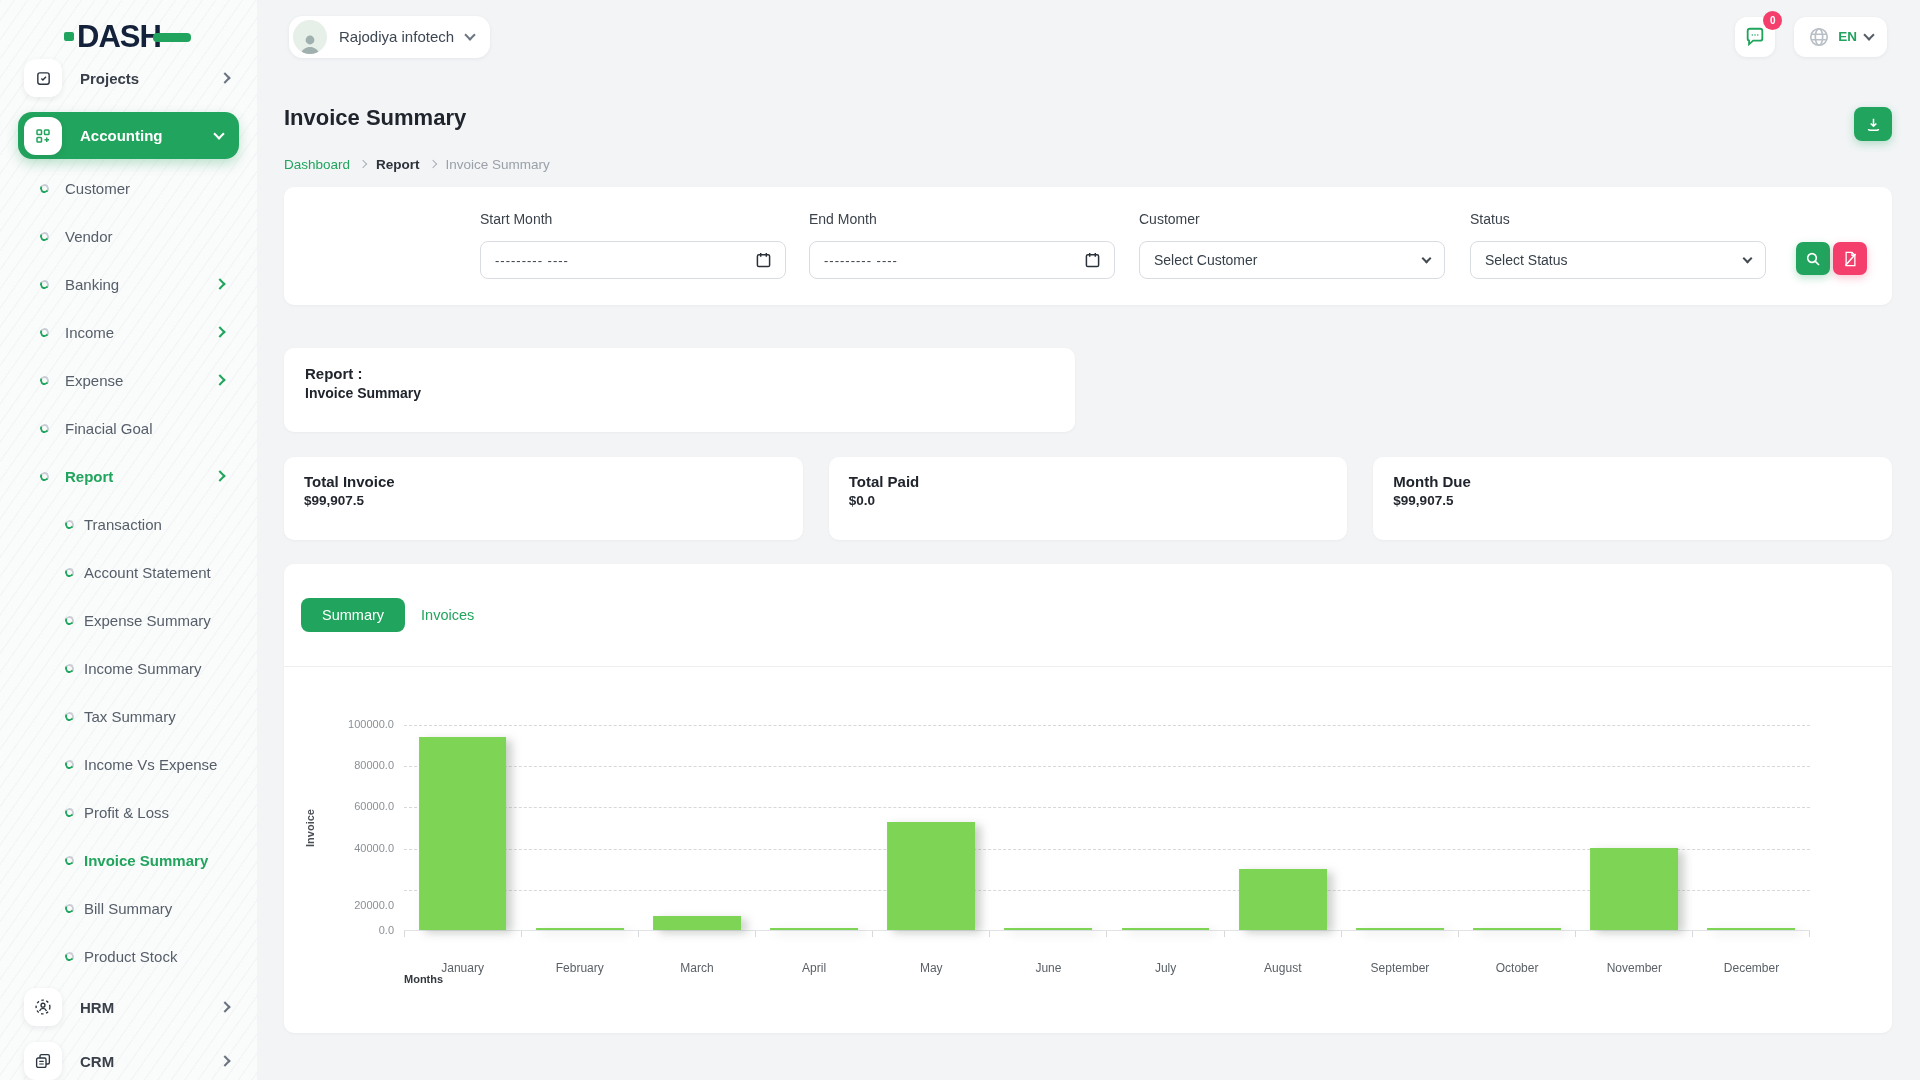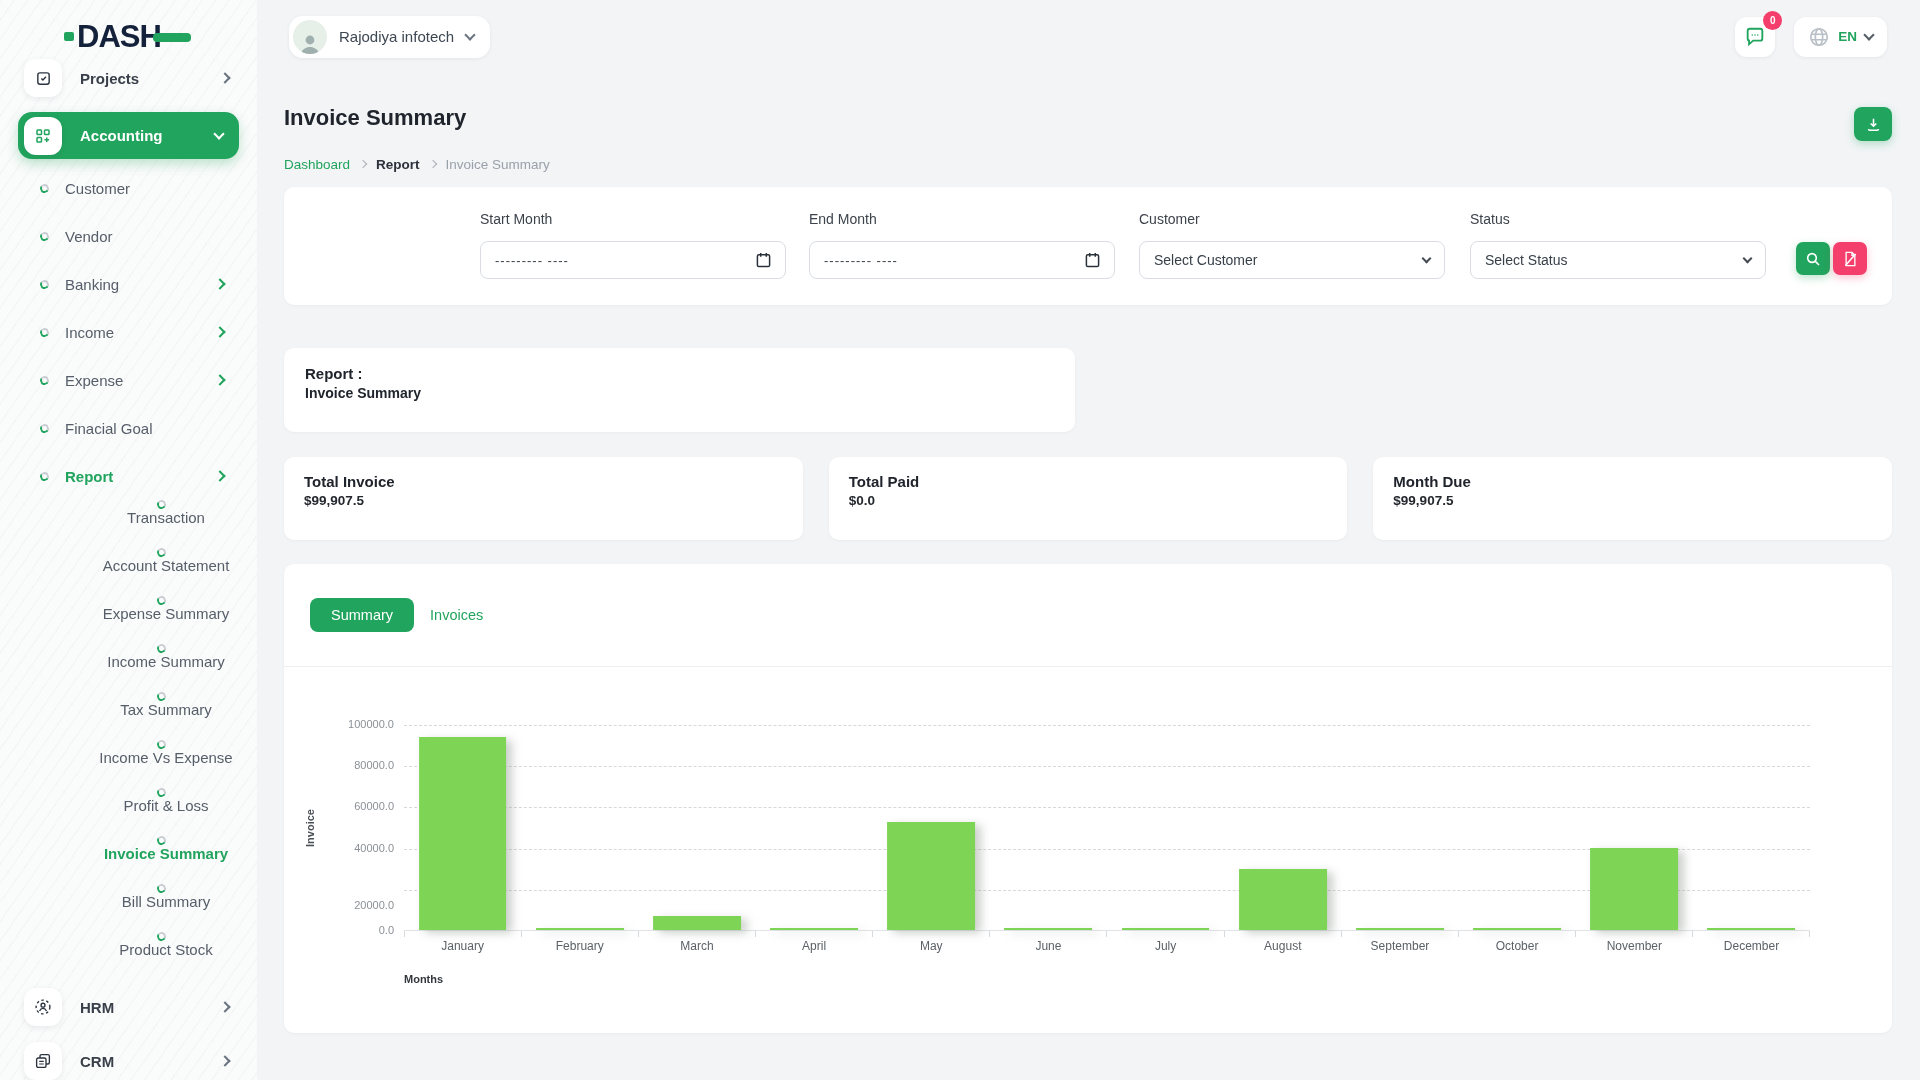--- a/index.html
+++ b/index.html
@@ -20,21 +20,21 @@
   .nav-top { height:48px; display:flex; align-items:center; padding-left:24px; cursor:pointer; }
   .nav-top .icon-box { width:38px; height:38px; background:#fff; border-radius:12px; display:flex; align-items:center; justify-content:center; box-shadow:0 2px 6px rgba(30,40,50,.08); }
   .nav-top .nav-label { margin-left:18px; font-size:15px; font-weight:700; color:#39404a; }
   .nav-top .chev { margin-left:auto; margin-right:28px; }
   .nav-top.active { height:47px; margin:10px 18px 5px 18px; padding-left:6px; background:#21a45d; border-radius:14px; box-shadow:0 5px 12px rgba(33,164,93,.28); }
   .nav-top.active .nav-label { color:#fff; }
   .nav-top.active .chev { margin-right:16px; }
   .nav-top.hrm-row, .nav-top.crm-row { height:54px; }
   .nav-sub, .nav-subsub { height:48px; display:flex; align-items:center; cursor:pointer; }
   .nav-sub { padding-left:40px; }
-  .nav-subsub { padding-left:65px;flex-direction:column; }
+  .nav-subsub { padding-left:65px; }
   .nav-sub .nav-label { margin-left:16px; font-size:15px; color:#565e69; }
   .nav-subsub .nav-label { margin-left:10px; font-size:15px; color:#565e69; }
   .nav-sub.active .nav-label, .nav-subsub.active .nav-label { color:#21a45d; font-weight:700; }
   .nav-sub .chev { margin-left:auto; margin-right:33px; }
   .bullet { width:9px; height:9px; border-radius:50%; border:2px solid #c7cdd3; border-left-color:#21a45d; border-bottom-color:#21a45d; transform:rotate(-15deg); flex:0 0 auto; }
   .chev { width:8px; height:8px; border-right:2px solid #6a7480; border-bottom:2px solid #6a7480; display:inline-block; flex:0 0 auto; }
   .chev.right { transform:rotate(-45deg); }
   .chev.down  { transform:rotate(45deg); margin-top:-3px; }
   .chev.white { border-color:#fff; }
   .chev.green { border-color:#21a45d; }
@@ -86,34 +86,34 @@
   .info-value { font-size:14px; font-weight:700; color:#20242c; margin-top:3px; }
 
   
   .row-stats { display:flex; gap:26px; margin-top:25px; }
   .stat-card { flex:1; height:83px; padding:16px 20px; }
   .stat-label { font-size:15px; font-weight:700; color:#20242c; }
   .stat-value { font-size:13.5px; font-weight:700; color:#23272e; margin-top:3px; }
 
   
   .chart-card { margin-top:24px; height:469px; }
-  .chart-header { height:103px; border-bottom:1px solid #eceef0; display:flex; align-items:center; padding:0 26px; gap:16px; }
+  .chart-header { height:103px; border-bottom:1px solid #eceef0; display:flex; align-items:center; padding:0 17px; gap:16px; }
   .tab-summary { background:#21a45d; color:#fff; border:none; font-size:14.5px; padding:9px 21px; border-radius:8px; cursor:pointer; font-family:inherit; }
   .tab-invoices { background:none; border:none; color:#21a45d; font-size:14.5px; cursor:pointer; font-family:inherit; }
   .chart-area { position:relative; height:365px; }
   .plot { position:absolute; left:120px; right:82px; top:58px; height:206px; border-bottom:1px solid #e1e4e7; }
   .gridline { position:absolute; left:0; right:0; border-top:1px dashed #d8d8d8; }
   .ytick { position:absolute; left:-100px; width:90px; text-align:right; font-size:11px; color:#8b9096; }
   .bars { position:absolute; inset:0; display:flex; }
   .bcol { flex:1; position:relative; }
   .bar { position:absolute; bottom:0; left:50%; transform:translateX(-50%); width:75%; background:#7dd455; filter:drop-shadow(6px 3px 5px rgba(110,120,110,.35)); }
   .tickstrip { position:absolute; left:120px; right:82px; top:264px; height:6px; display:flex; }
   .tcol { flex:1; border-left:1px solid #d7dadd; }
   .tcol:last-child { border-right:1px solid #d7dadd; }
-  .xlabels { position:absolute; left:120px; right:82px; top:272px; display:flex;justify-content:space-between; }
+  .xlabels { position:absolute; left:120px; right:82px; top:294px; display:flex;justify-content:space-between; }
   .xlabels span { flex:1; text-align:center; font-size:12px; color:#5b6167; }
   .ylab-wrap { position:absolute; left:16px; top:58px; height:206px; width:20px; display:flex; align-items:center; justify-content:center; }
   .ylab { transform:rotate(-90deg); font-size:11px; font-weight:700; color:#4a4f55; white-space:nowrap; }
   .xlab { position:absolute; left:120px; right:82px; top:306px; text-align:left; font-size:11px; font-weight:700; color:#33383e; }
 </style>
 </head>
 <body>
 
 <div class="canvas">
 

